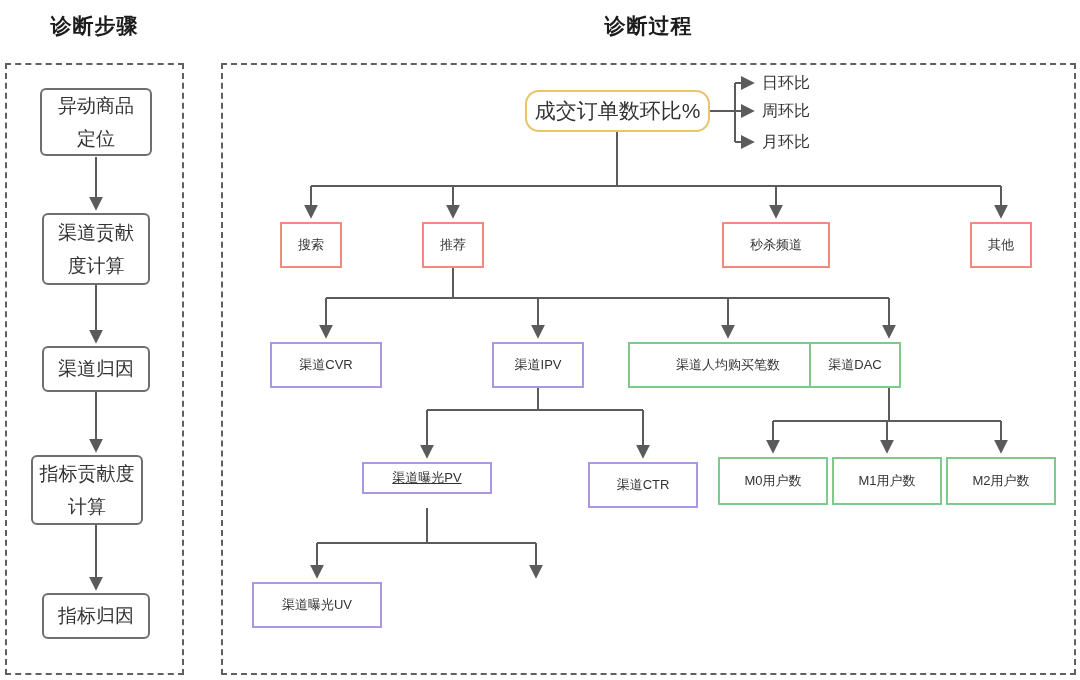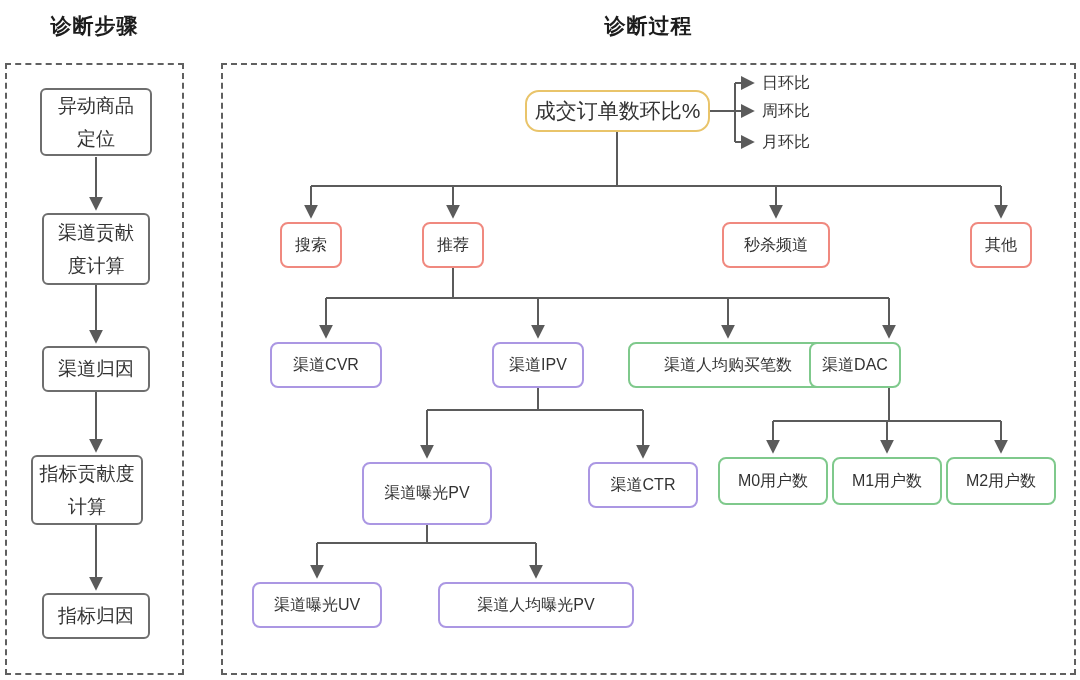--- a/index.html
+++ b/index.html
@@ -66,25 +66,25 @@
     justify-content: center;
     font-size: 19px;
     line-height: 1.75;
     color: var(--text);
     text-align: center;
   }
   .node {
     position: absolute;
     background: #fff;
     border: 2px solid #999;
-    border-radius: 8px;
+    border-radius: 0;
     display: flex;
     align-items: center;
     justify-content: center;
-    font-size: 16px;
+    font-size: 13px;
     color: var(--text);
     text-align: center;
     white-space: nowrap;
   }
   .node-root   { border-color: var(--root-border); font-size: 21px; border-radius: 14px; }
   .node-red    { border-color: var(--channel-border); }
   .node-purple { border-color: var(--metric-purple-border); }
   .node-green  { border-color: var(--metric-green-border); }
 
   .period-label {
@@ -183,23 +183,22 @@
   <div class="node node-red" style="left:280px;top:222px;width:62px;height:46px;">搜索</div>
   <div class="node node-red" style="left:422px;top:222px;width:62px;height:46px;">推荐</div>
   <div class="node node-red" style="left:722px;top:222px;width:108px;height:46px;">秒杀频道</div>
   <div class="node node-red" style="left:970px;top:222px;width:62px;height:46px;">其他</div>
 
   <div class="node node-purple" style="left:270px;top:342px;width:112px;height:46px;text-align:center;">渠道CVR</div>
   <div class="node node-purple" style="left:492px;top:342px;width:92px;height:46px;">渠道IPV</div>
   <div class="node node-green" style="left:628px;top:342px;width:200px;height:46px;">渠道人均购买笔数</div>
   <div class="node node-green" style="left:809px;top:342px;width:92px;height:46px;">渠道DAC</div>
 
-  <div class="node node-purple" style="left:362px;top:462px;width:130px;height:63px;">渠道曝光PV</div>
+  <div class="node node-purple" style="left:362px;top:462px;width:130px;height:32px;text-decoration:underline;">渠道曝光PV</div>
   <div class="node node-purple" style="left:588px;top:462px;width:110px;height:46px;">渠道CTR</div>
 
   <div class="node node-green" style="left:718px;top:457px;width:110px;height:48px;">M0用户数</div>
   <div class="node node-green" style="left:832px;top:457px;width:110px;height:48px;">M1用户数</div>
   <div class="node node-green" style="left:946px;top:457px;width:110px;height:48px;">M2用户数</div>
 
   <div class="node node-purple" style="left:252px;top:582px;width:130px;height:46px;">渠道曝光UV</div>
-  <div class="node node-purple" style="left:438px;top:582px;width:196px;height:46px;">渠道人均曝光PV</div>
 
 </div>
 
 </body></html>

